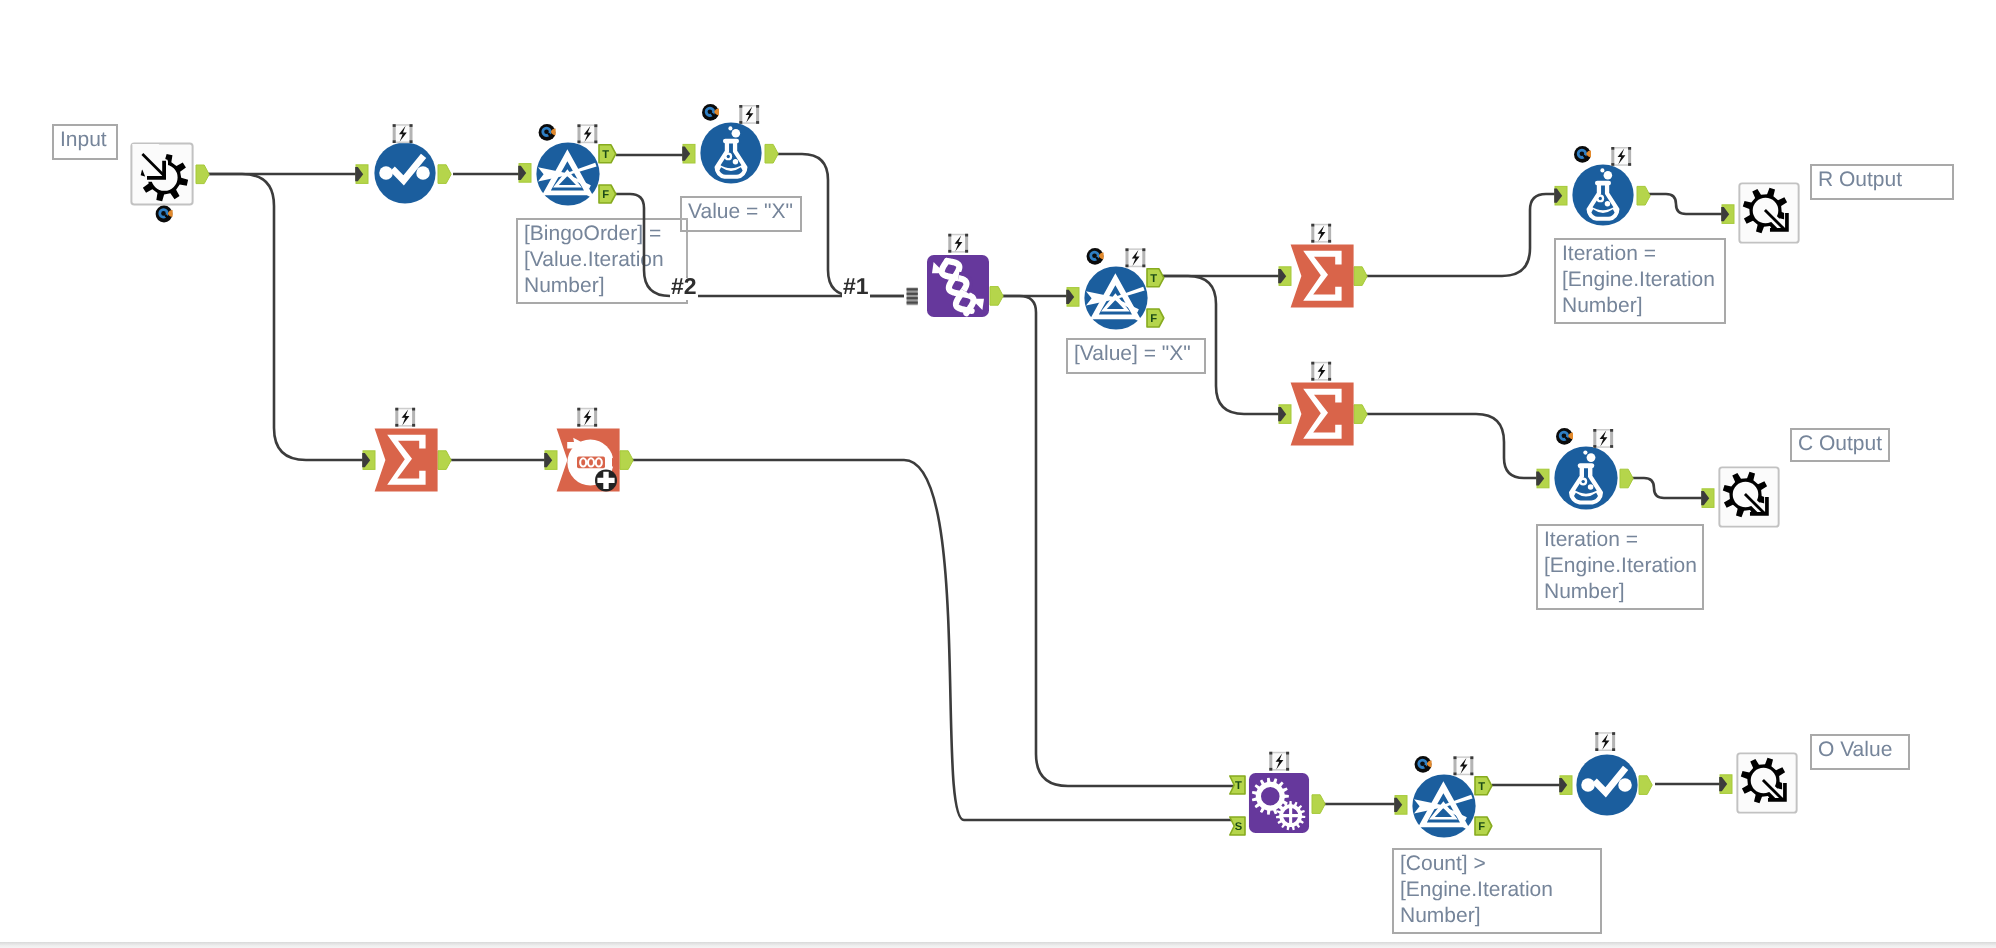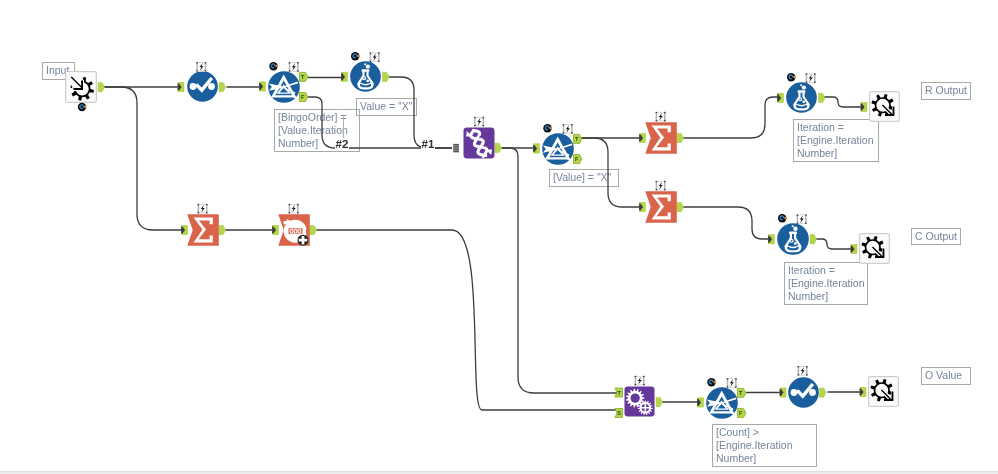--- a/index.html
+++ b/index.html
@@ -7,21 +7,21 @@
        font-family:"Liberation Sans",sans-serif;-webkit-font-smoothing:antialiased;}
   #canvas{position:relative;width:998px;height:474px;background:#ffffff;}
   svg.layer{position:absolute;left:0;top:0;}
   .lyr{position:absolute;left:0;top:0;width:998px;height:474px;}
   .lyr-ann{z-index:1;}
   .lay-wires{z-index:2;}
   .lay-tools{z-index:3;}
   .lyr-clabel{z-index:4;}
   .ann{position:absolute;box-sizing:border-box;border:1px solid #a9a9a9;background:transparent;
        color:#76859a;font-size:10.5px;line-height:13.4px;padding:0.5px 3px;
-       white-space:pre;font-family:"Liberation Sans",sans-serif;overflow:hidden;margin-left:16px;}
+       white-space:pre;font-family:"Liberation Sans",sans-serif;overflow:hidden;}
   .ann-center{display:flex;align-items:center;}
   .clabel{position:absolute;color:#2e2e2e;font-size:11.5px;font-weight:bold;
           line-height:11px;background:#ffffff;padding:0 0.5px;
           font-family:"Liberation Sans",sans-serif;}
   #hrule{position:absolute;left:0;top:471px;width:998px;height:3px;
          background:linear-gradient(#d9d9d9,#eeeeee 60%,#f4f4f4);}
 </style>
 </head>
 <body>
 
@@ -29,25 +29,25 @@
 <div class="lyr lyr-ann">
 <div class="ann ann-center" style="left:26px;top:62px;width:33px;height:18px">Input</div>
 <div class="ann" style="left:258px;top:109px;width:86px;height:43px">[BingoOrder] =
 [Value.Iteration
 Number]</div>
 <div class="ann" style="left:340px;top:98px;width:61px;height:18px">Value = "X"</div>
 <div class="ann" style="left:533px;top:169px;width:70px;height:18px">[Value] = "X"</div>
 <div class="ann" style="left:777px;top:119px;width:86px;height:43px">Iteration =
 [Engine.Iteration
 Number]</div>
-<div class="ann" style="left:905px;top:82px;width:50px;height:18px">R Output</div>
+<div class="ann" style="left:905px;top:82px;width:72px;height:18px">R Output</div>
 <div class="ann" style="left:768px;top:262px;width:84px;height:43px">Iteration =
 [Engine.Iteration
 Number]</div>
-<div class="ann" style="left:895px;top:228px;width:50px;height:17px">C Output</div>
+<div class="ann" style="left:895px;top:214px;width:50px;height:17px">C Output</div>
 <div class="ann" style="left:696px;top:424px;width:105px;height:43px">[Count] &gt;
 [Engine.Iteration
 Number]</div>
 <div class="ann" style="left:905px;top:367px;width:50px;height:18px">O Value</div>
 
 </div>
 <svg class="layer lay-wires" width="998" height="474" viewBox="0 0 998 474" xmlns="http://www.w3.org/2000/svg">
 <g stroke="#b0b0b0" stroke-width="1" fill="none">
   <path d="M344.0,109.5 L340.5,109.5"></path>
   <path d="M343.5,116.5 L343.5,138.0"></path>

